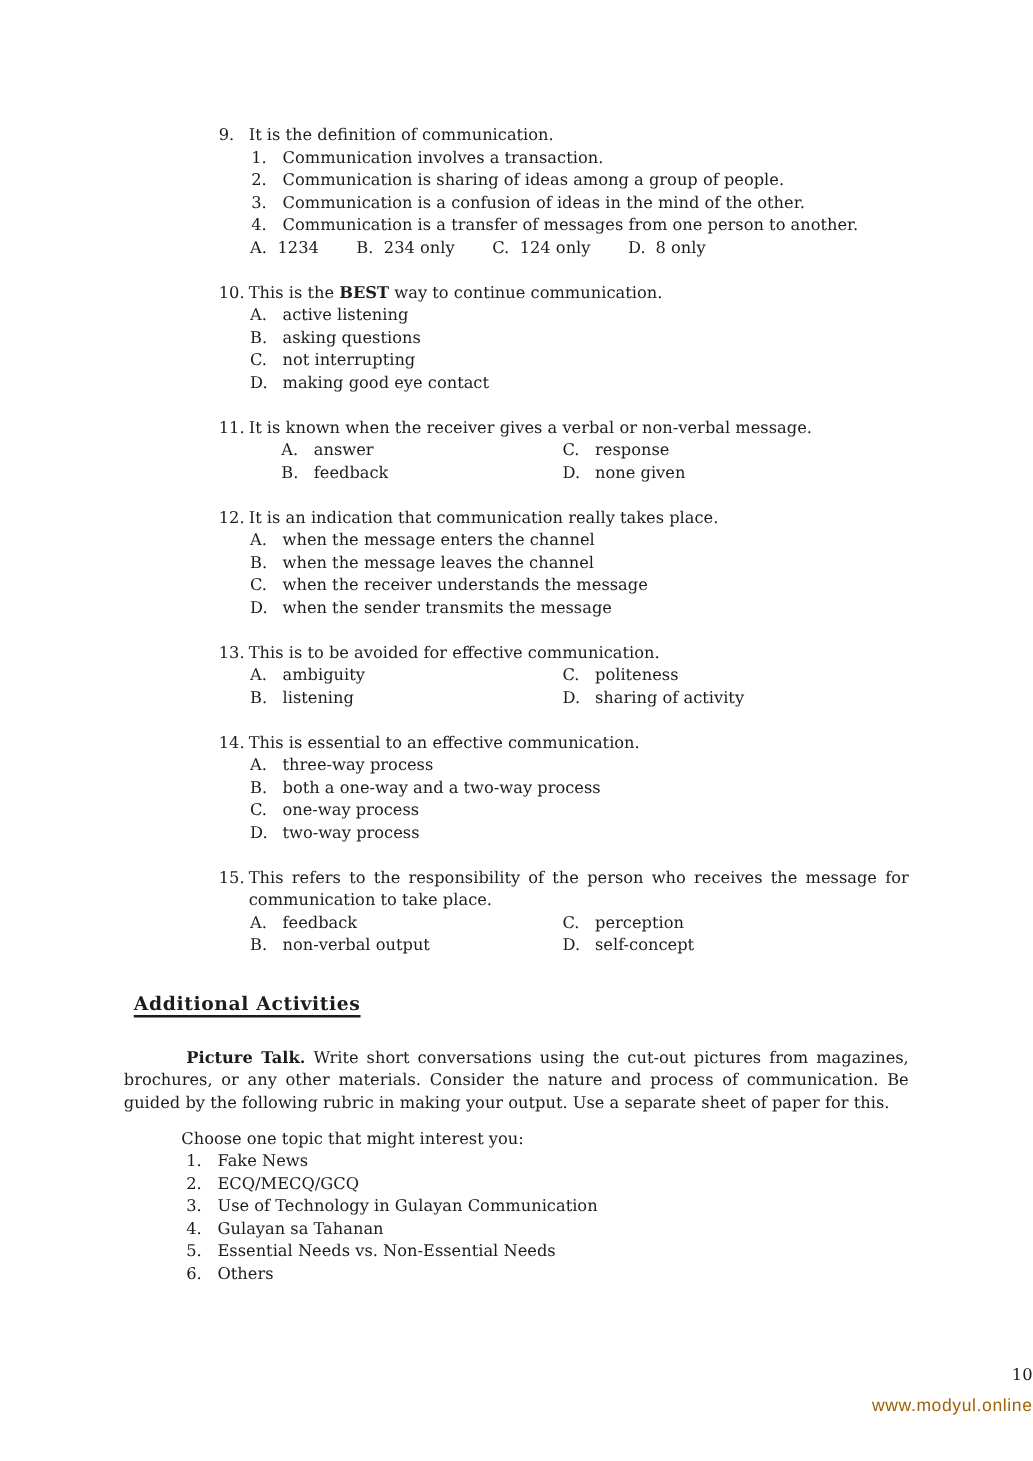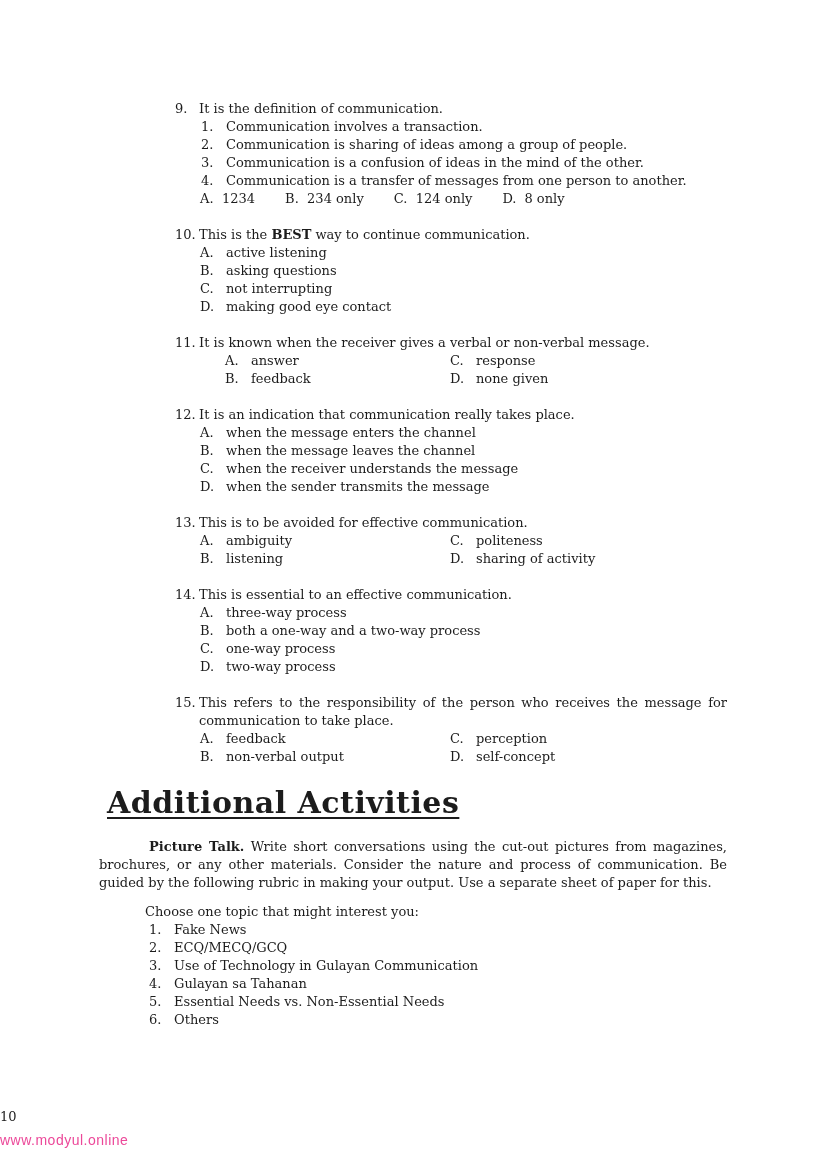--- a/index.html
+++ b/index.html
@@ -43,21 +43,21 @@
 
   .choice-grid { margin-left: 25px; display: grid; grid-template-columns: 250px 1fr; }
   .choice-grid.grid-narrow { margin-left: 50px; grid-template-columns: 225px 1fr; }
   .choice-grid .choice { display: flex; }
 
   .bold { font-weight: bold; }
 
   
   .section-heading {
     margin: 22px 0 20px 8px;
-    font-size: 30px;
+    font-size: 15px;
     line-height: 30px;
     font-weight: bold;
     text-decoration: underline;
     text-decoration-thickness: 2px;
     text-underline-offset: 4px;
     letter-spacing: 0.5px;
   }
   .activity-para {
     text-align: justify;
     text-indent: 50px;
@@ -65,28 +65,28 @@
   }
   .topics-intro { margin-left: 46px; }
   .topics { margin-left: 50px; }
   .topic { display: flex; }
   .t-marker { flex: 0 0 25px; }
   .t-text { flex: 1; }
 
   
   .footer {
     position: absolute;
-    left: 0; right: 0; bottom: 20px;
-    text-align: left;
+    left: 0; right: 0; bottom: 36px;
+    text-align: right;
   }
   .page-number { font-size: 13px; margin-bottom: 5px; }
   .watermark {
     font-family: "Liberation Sans", "DejaVu Sans", sans-serif;
     font-size: 14px;
-    color: #ec4899;
+    color: #a16207;
     letter-spacing: 0.5px;
   }
 </style>
 </head>
 <body>
 
 <div class="page">
   <div class="content">
 
     <section class="questions">

